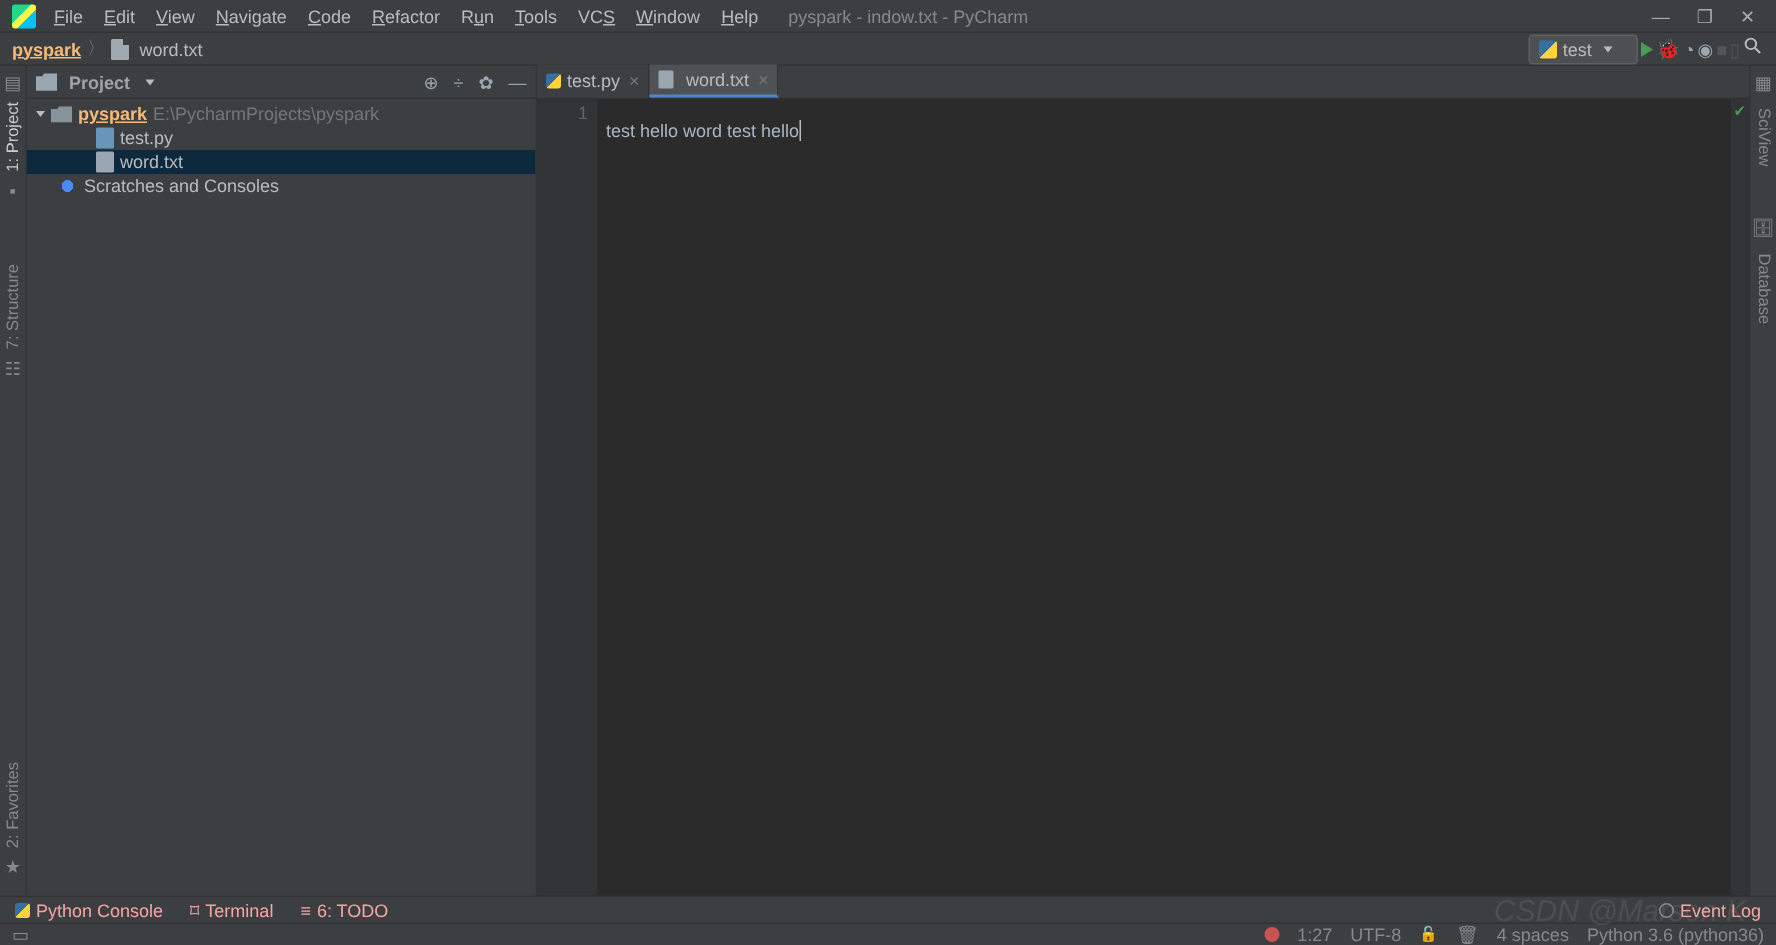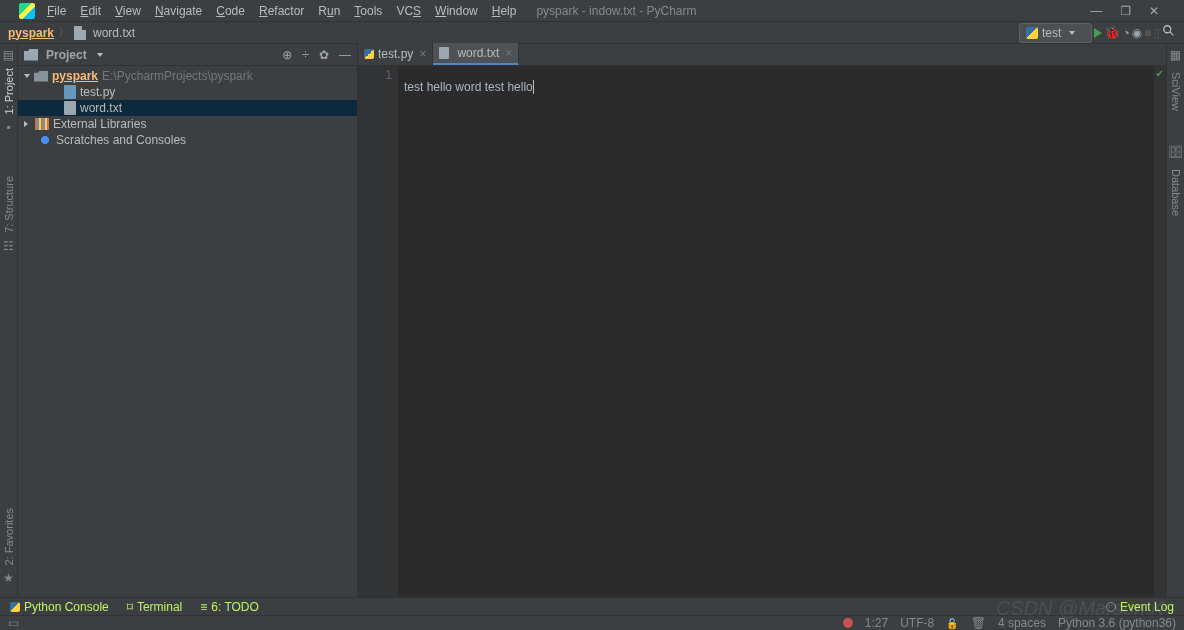--- a/index.html
+++ b/index.html
@@ -1,17 +1,17 @@
 <!DOCTYPE html>
 <html><head>
 <meta charset="utf-8">
 <style>
 * { margin:0; padding:0; box-sizing:border-box; font-family:"Segoe UI",Arial,sans-serif; font-size:12px; }
 body { background:#3c3f41; color:#bbb; width:1184px; height:630px; overflow:hidden; position:relative; }
-.titlebar { height:22px; background:#3c3f41; display:flex; align-items:center; padding:0 19px; border-bottom:1px solid #323232; }
+.titlebar { height:22px; background:#3c3f41; display:flex; align-items:center; padding:0 8px; border-bottom:1px solid #323232; }
 .app-icon { width:16px; height:16px; background:linear-gradient(135deg,#21d789 40%,#fcf84a 40%,#fcf84a 60%,#07c3f2 60%); border-radius:2px; margin-right:6px; }
 .menu { display:flex; gap:2px; }
 .menu-item { padding:2px 6px; cursor:pointer; }
 .menu-item u { text-decoration:underline; }
 .title-text { margin-left:14px; color:#888; }
 .win-controls { margin-left:auto; display:flex; gap:18px; padding-right:6px; color:#aaa; }
 .win-controls span { cursor:pointer; }
 
 .navbar { height:22px; background:#3c3f41; display:flex; align-items:center; padding:0 8px; border-bottom:1px solid #323232; }
 .breadcrumb { display:flex; align-items:center; gap:4px; }
@@ -64,21 +64,21 @@
 .editor { flex:1; display:flex; background:#2b2b2b; position:relative; }
 .gutter-nums { width:40px; background:#313335; color:#606366; text-align:right; padding:2px 6px 0 0; font-family:Consolas,monospace; }
 .editor-content { flex:1; padding:14px 6px; font-family:Consolas,monospace; color:#a9b7c6; white-space:pre; position:relative; }
 .cursor { display:inline-block; width:1px; height:14px; background:#bbb; vertical-align:text-bottom; }
 .gutter-marks { position:absolute; right:0; top:0; width:12px; height:100%; background:#313335; }
 .gutter-marks .check { color:#499c54; font-size:10px; position:absolute; top:2px; right:2px; }
 
 .right-gutter { width:18px; background:#3c3f41; border-left:1px solid #323232; display:flex; flex-direction:column; align-items:center; padding-top:4px; gap:10px; }
 
 .toolwindowbar { height:18px; background:#3c3f41; border-top:1px solid #323232; display:flex; align-items:center; padding:0 10px; gap:18px; font-size:11px; }
-.toolwindowbar .tw { display:flex; align-items:center; gap:4px; color:#bef264; cursor:pointer; }
+.toolwindowbar .tw { display:flex; align-items:center; gap:4px; color:#fca5a5; cursor:pointer; }
 .toolwindowbar .right { margin-left:auto; display:flex; align-items:center; gap:6px; }
 .event-dot { width:10px; height:10px; border:1px solid #888; border-radius:50%; }
 
 .statusbar { height:15px; background:#3c3f41; border-top:1px solid #323232; display:flex; align-items:center; padding:0 8px; font-size:11px; gap:12px; color:#888; }
 .statusbar .right { margin-left:auto; display:flex; align-items:center; gap:12px; }
 .status-red { width:10px; height:10px; background:#c75450; border-radius:50%; }
 .lock { font-size:10px; }
 .watermark { position:absolute; right:20px; bottom:10px; color:rgba(200,200,200,0.12); font-size:20px; font-style:italic; pointer-events:none; }
 </style>
 </head>
@@ -170,25 +170,20 @@
         <span class="dim">E:\PycharmProjects\pyspark</span>
       </div>
       <div class="tree-row indent2">
         <span class="pyfile-icon"></span>
         <span>test.py</span>
       </div>
       <div class="tree-row indent2 selected">
         <span class="txtfile-icon"></span>
         <span>word.txt</span>
       </div>
-      <div class="tree-row">
-        <span class="arrow right"></span>
-        <span class="lib-icon"></span>
-        <span>External Libraries</span>
-      </div>
       <div class="tree-row" style="padding-left:20px">
         <span class="scratch-icon"></span>
         <span>Scratches and Consoles</span>
       </div>
     </div>
   </div>
 
   <div class="editor-area">
     <div class="tabs">
       <div class="tab">

